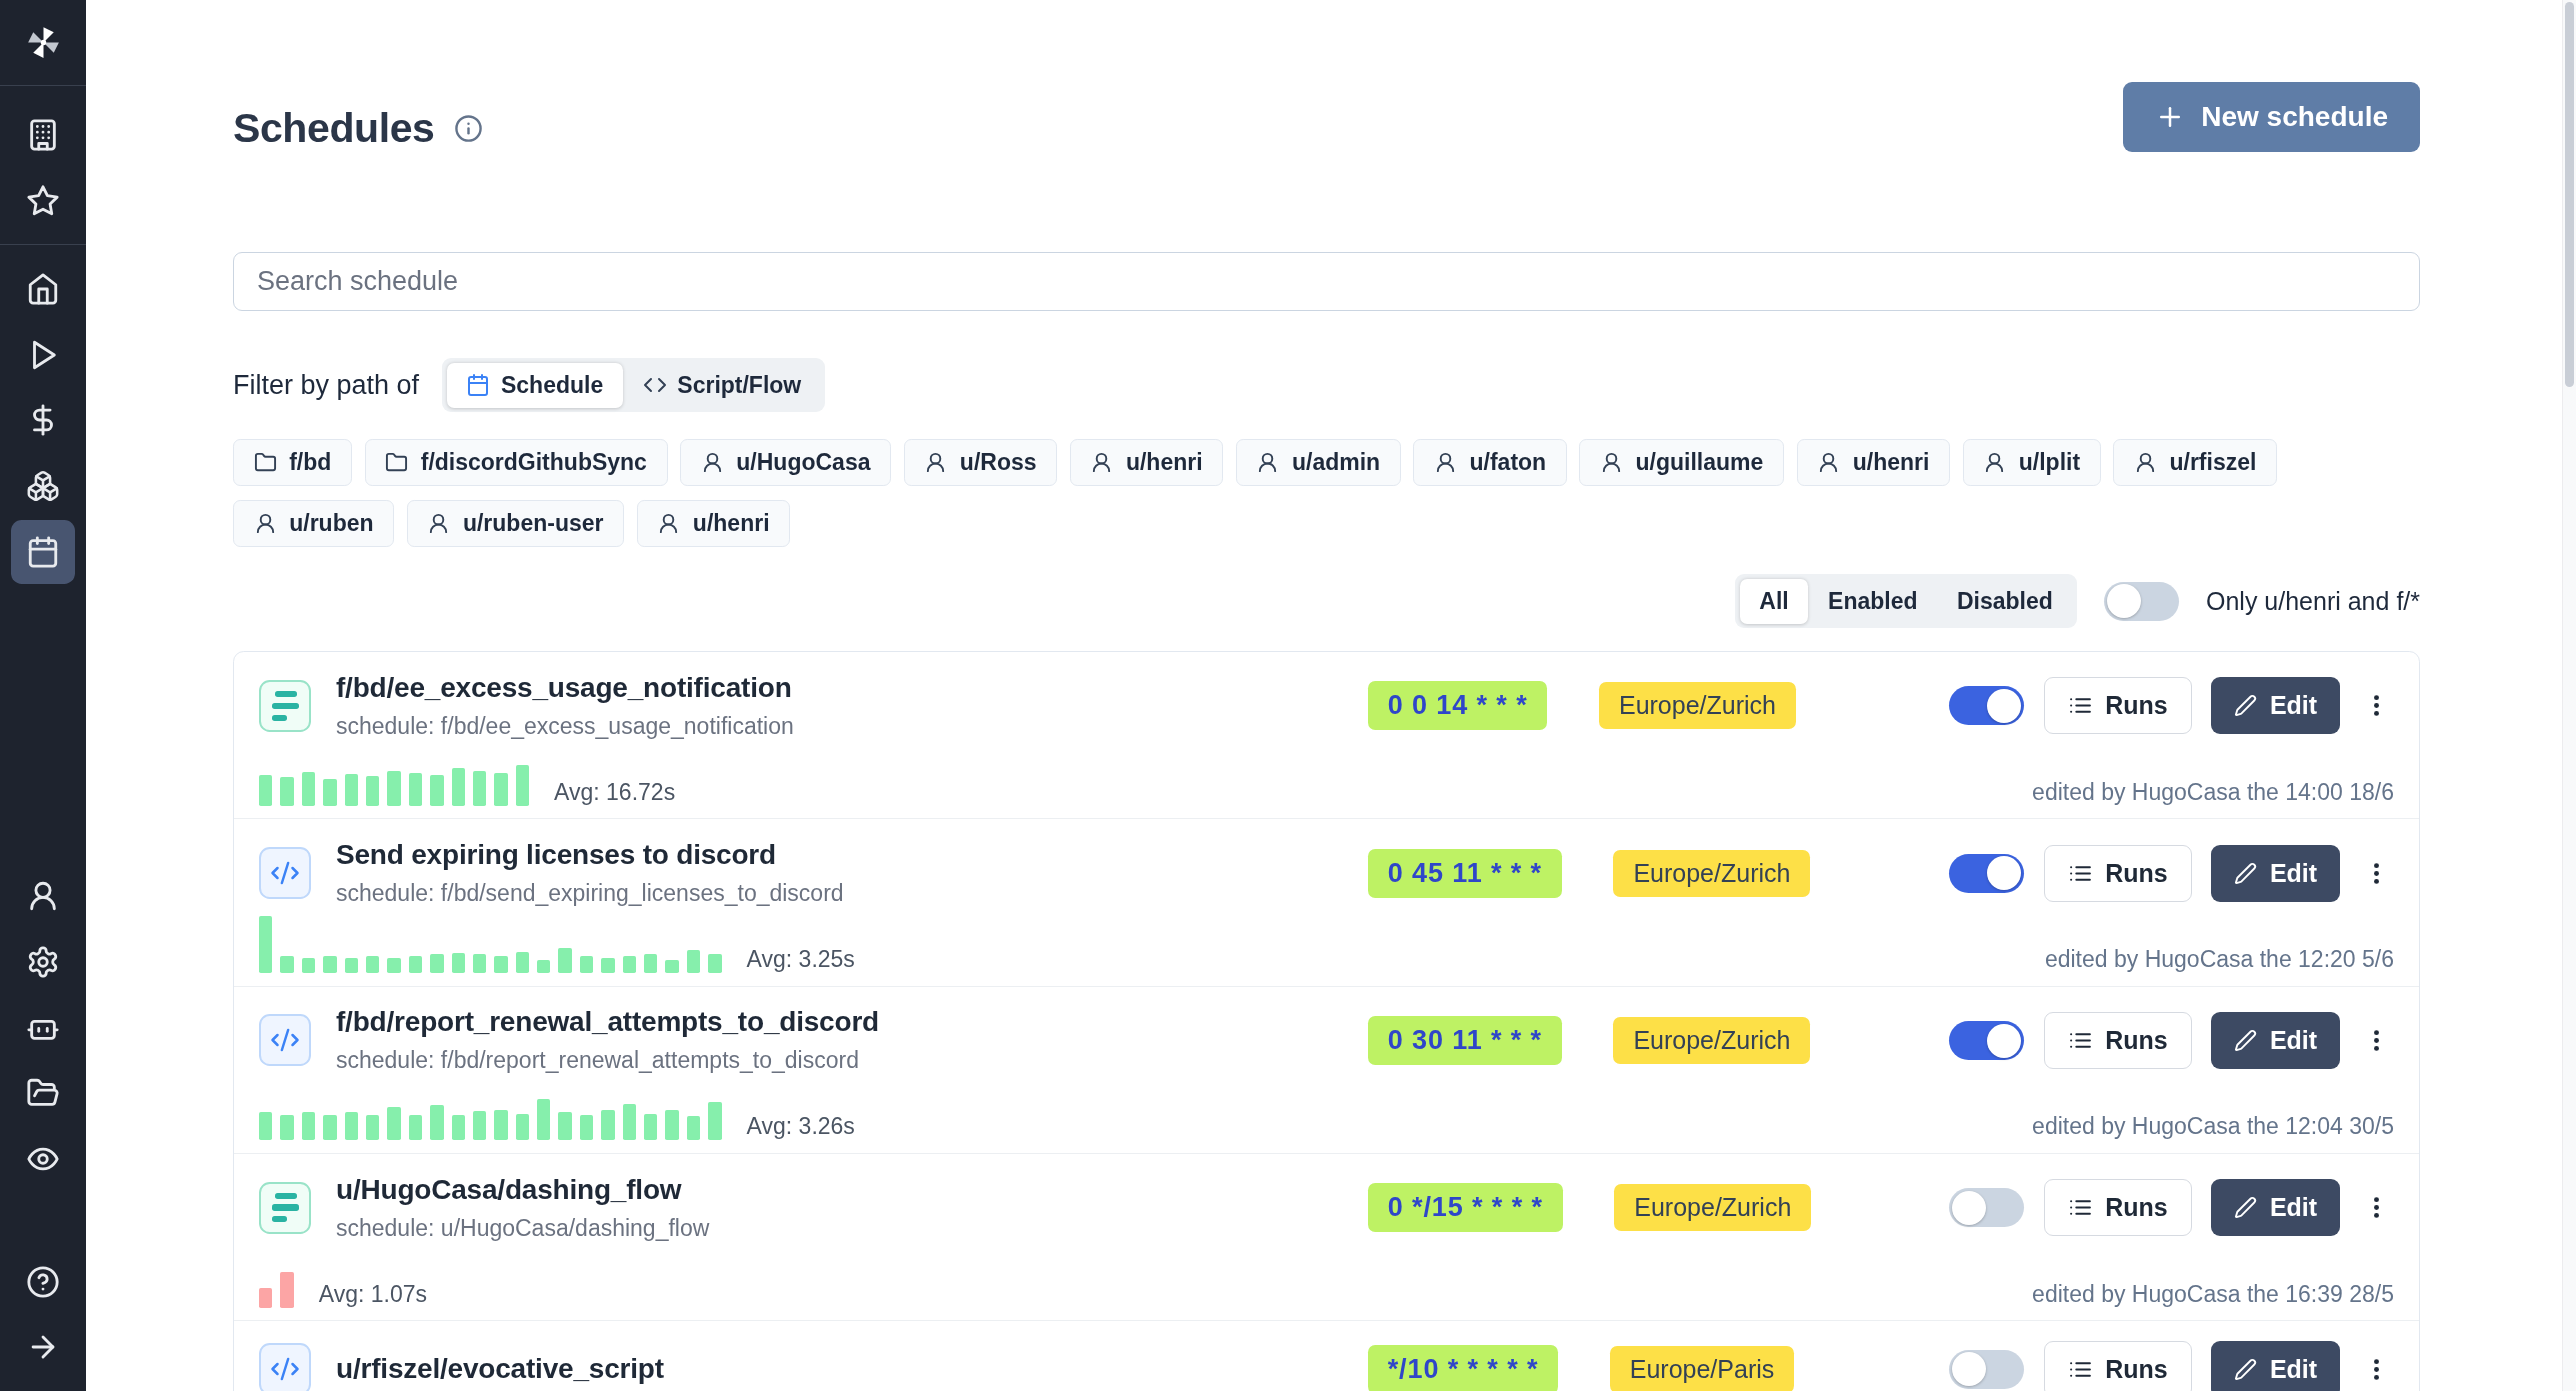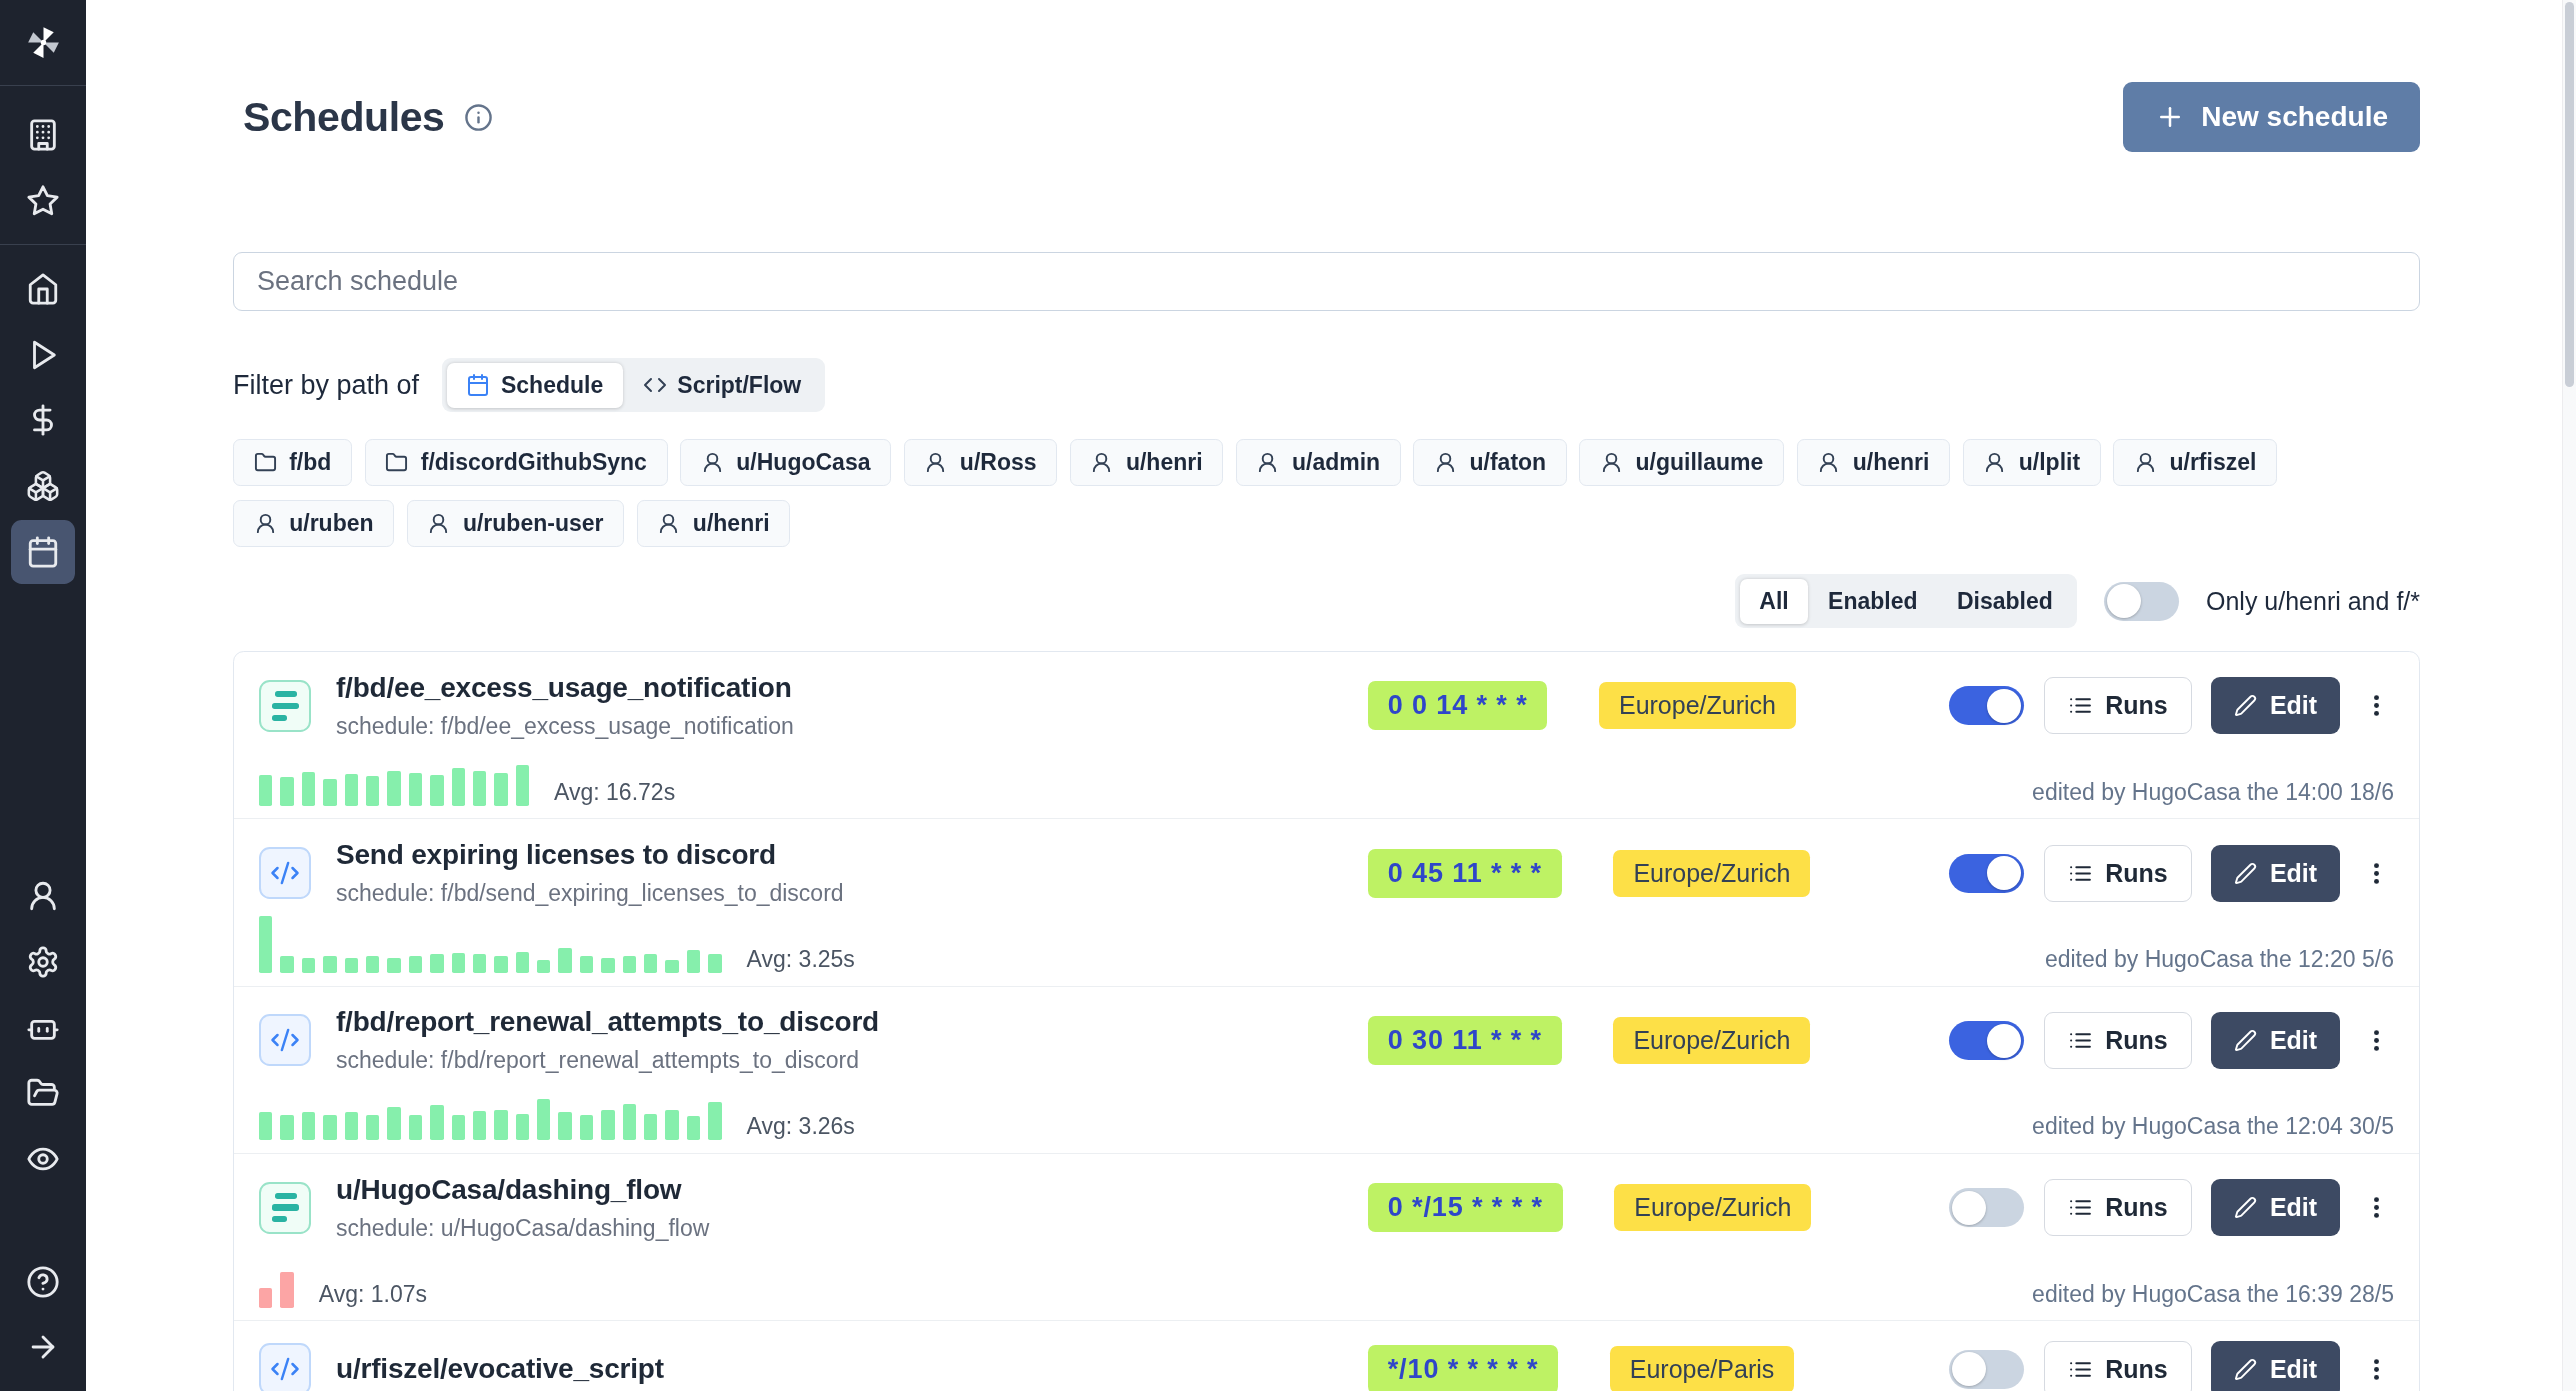--- a/index.html
+++ b/index.html
@@ -28,21 +28,21 @@
     border-radius:10.7px; color:#e8eaee; cursor:pointer; background:transparent; border:none;
   }
   .side-item svg { width:34px; height:34px; }
   .side-item.active { background:#485570; }
   .side-bottom { margin-top:auto; display:flex; flex-direction:column; align-items:center; }
   .side-footer { margin-top:57px; padding-bottom:10.7px; display:flex; flex-direction:column; align-items:center; }
 
   
   .main { margin-left:86px; padding:82px 156px 0 147px; }
 
-  .header { display:flex; align-items:center;margin-left:10px; }
+  .header { display:flex; align-items:flex-end; }
   .title-wrap { display:flex; align-items:center; gap:19.7px; flex:1; }
   .page-title { font-size:41px; font-weight:700; color:#2b3648; letter-spacing:-0.4px; margin:0; }
   .info-ic { color:#64748b; display:flex; }
   .info-ic svg { width:29px; height:29px; }
   .btn-new {
     display:flex; align-items:center; gap:16px; background:#5f7da7; color:#fff;
     border:none; border-radius:9px; height:70px; padding:0 32px;
     font-size:28px; font-weight:600;
   }
   .btn-new svg { width:30px; height:30px; }

